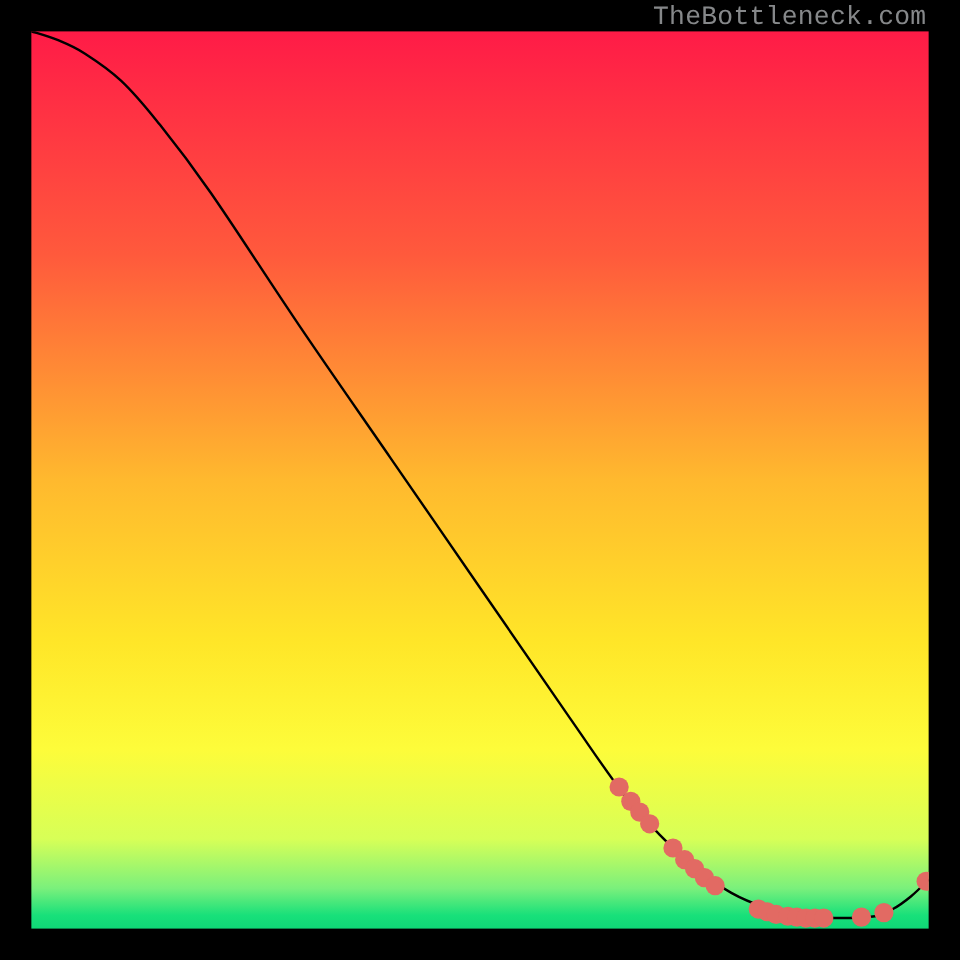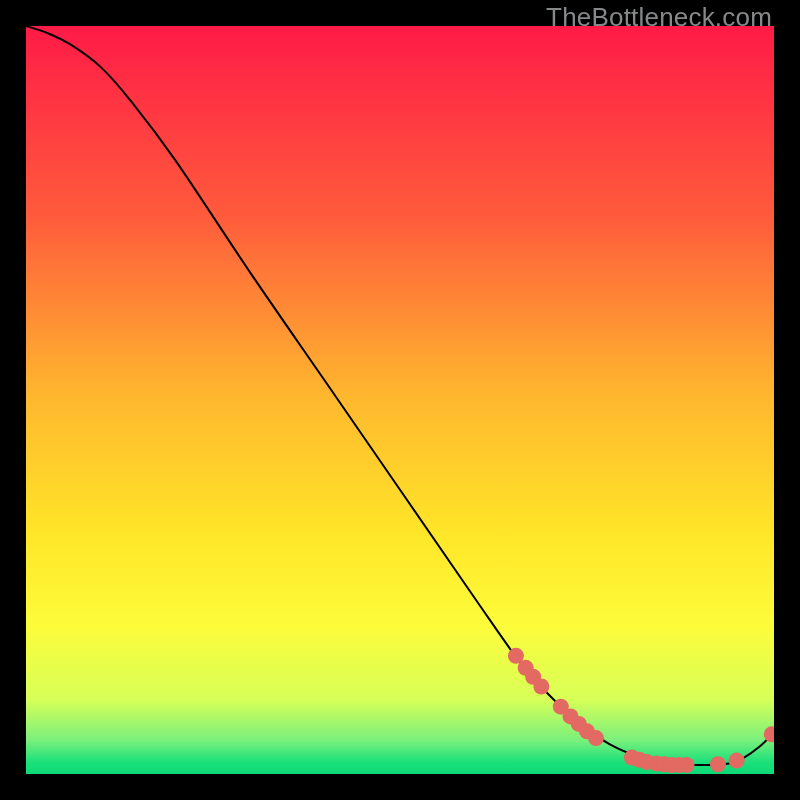--- a/index.html
+++ b/index.html
@@ -22,22 +22,22 @@
     position: absolute;
     left: 0;
     top: 0;
     width: 748px;
     height: 748px;
   }
   .watermark {
     position: absolute;
     top: 2px;
     right: 28px;
-    font-family: Liberation Sans, sans-serif;
-    font-size: 26px;
+    font-family: Liberation Mono, monospace;
+    font-size: 22px;
     color: #86888a;
     letter-spacing: 0.2px;
   }
 </style>
 </head>
 <body>
 
 <div class="frame">
   <svg class="plot" viewBox="0 0 748 748">
     <defs>

